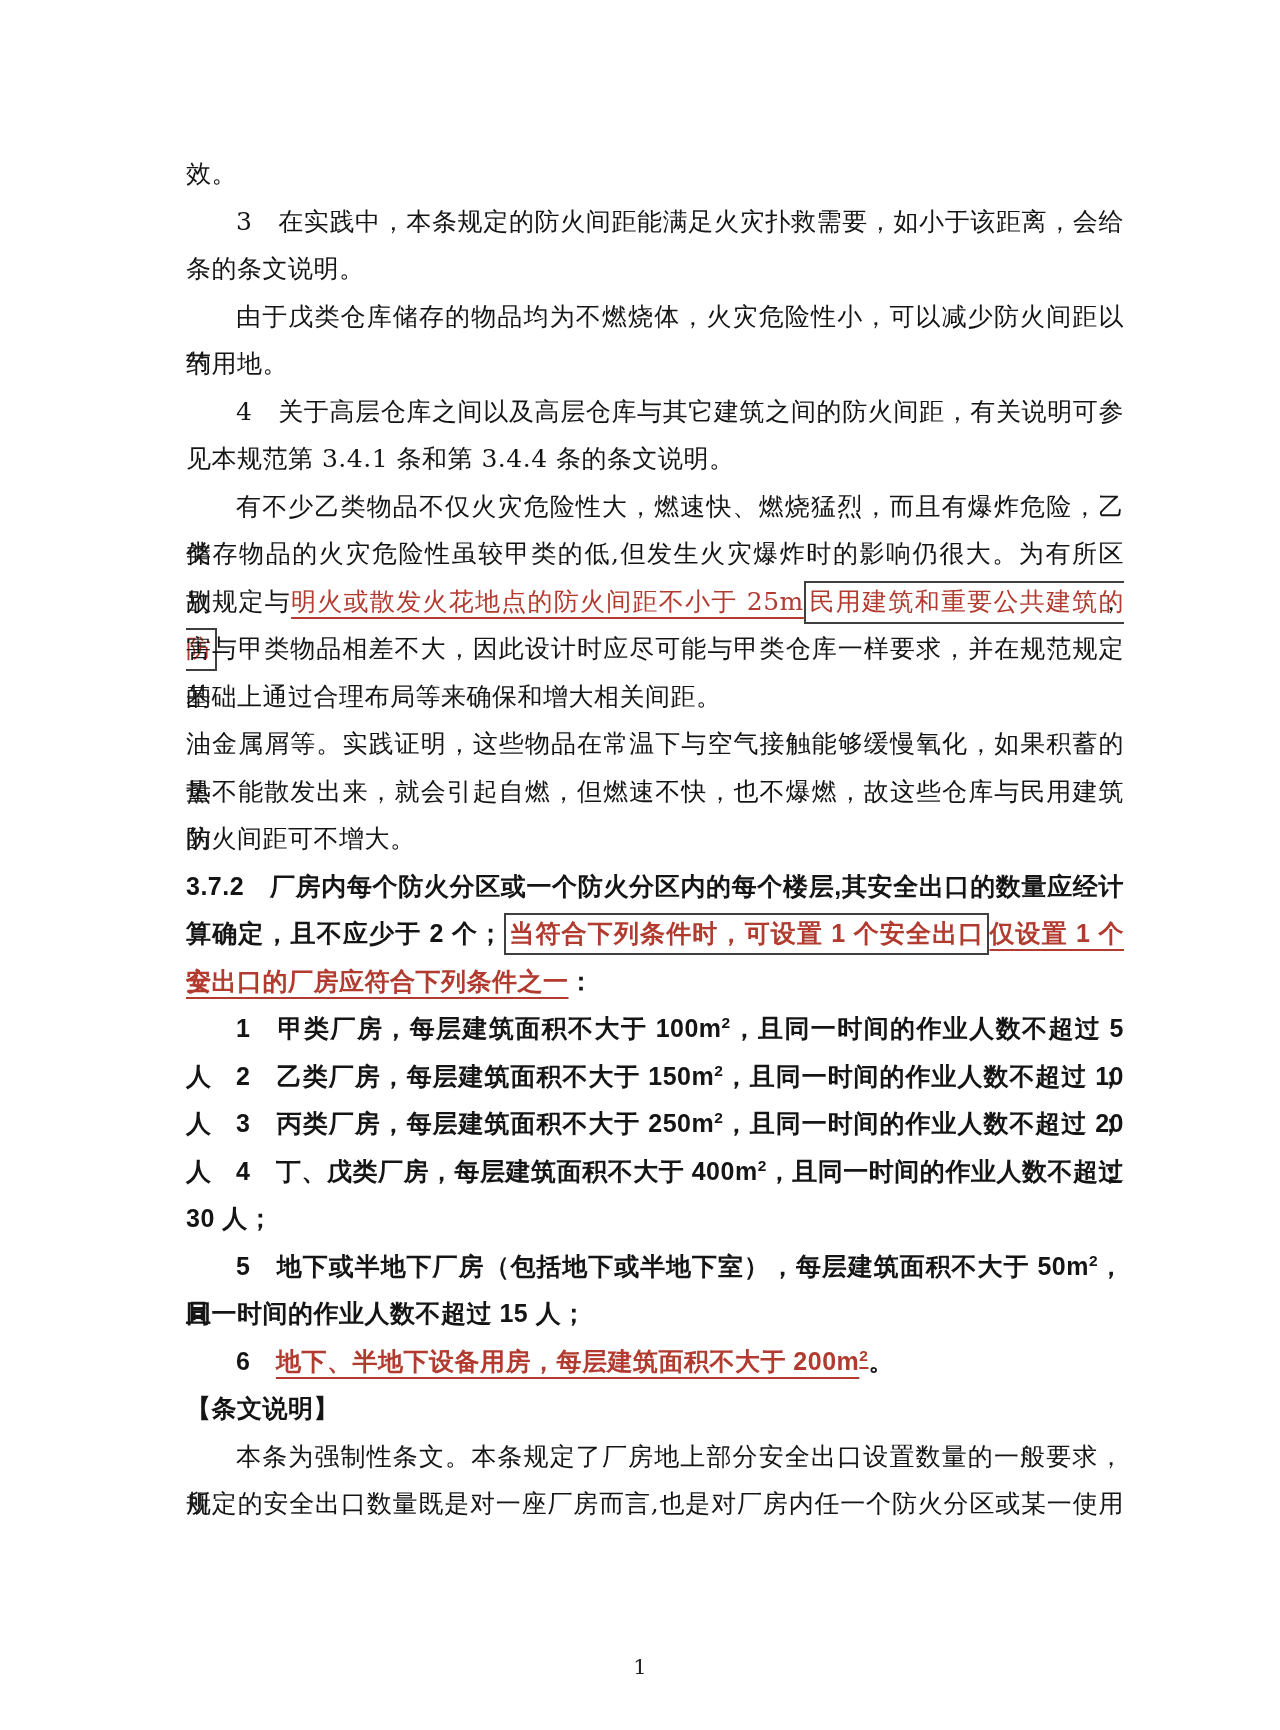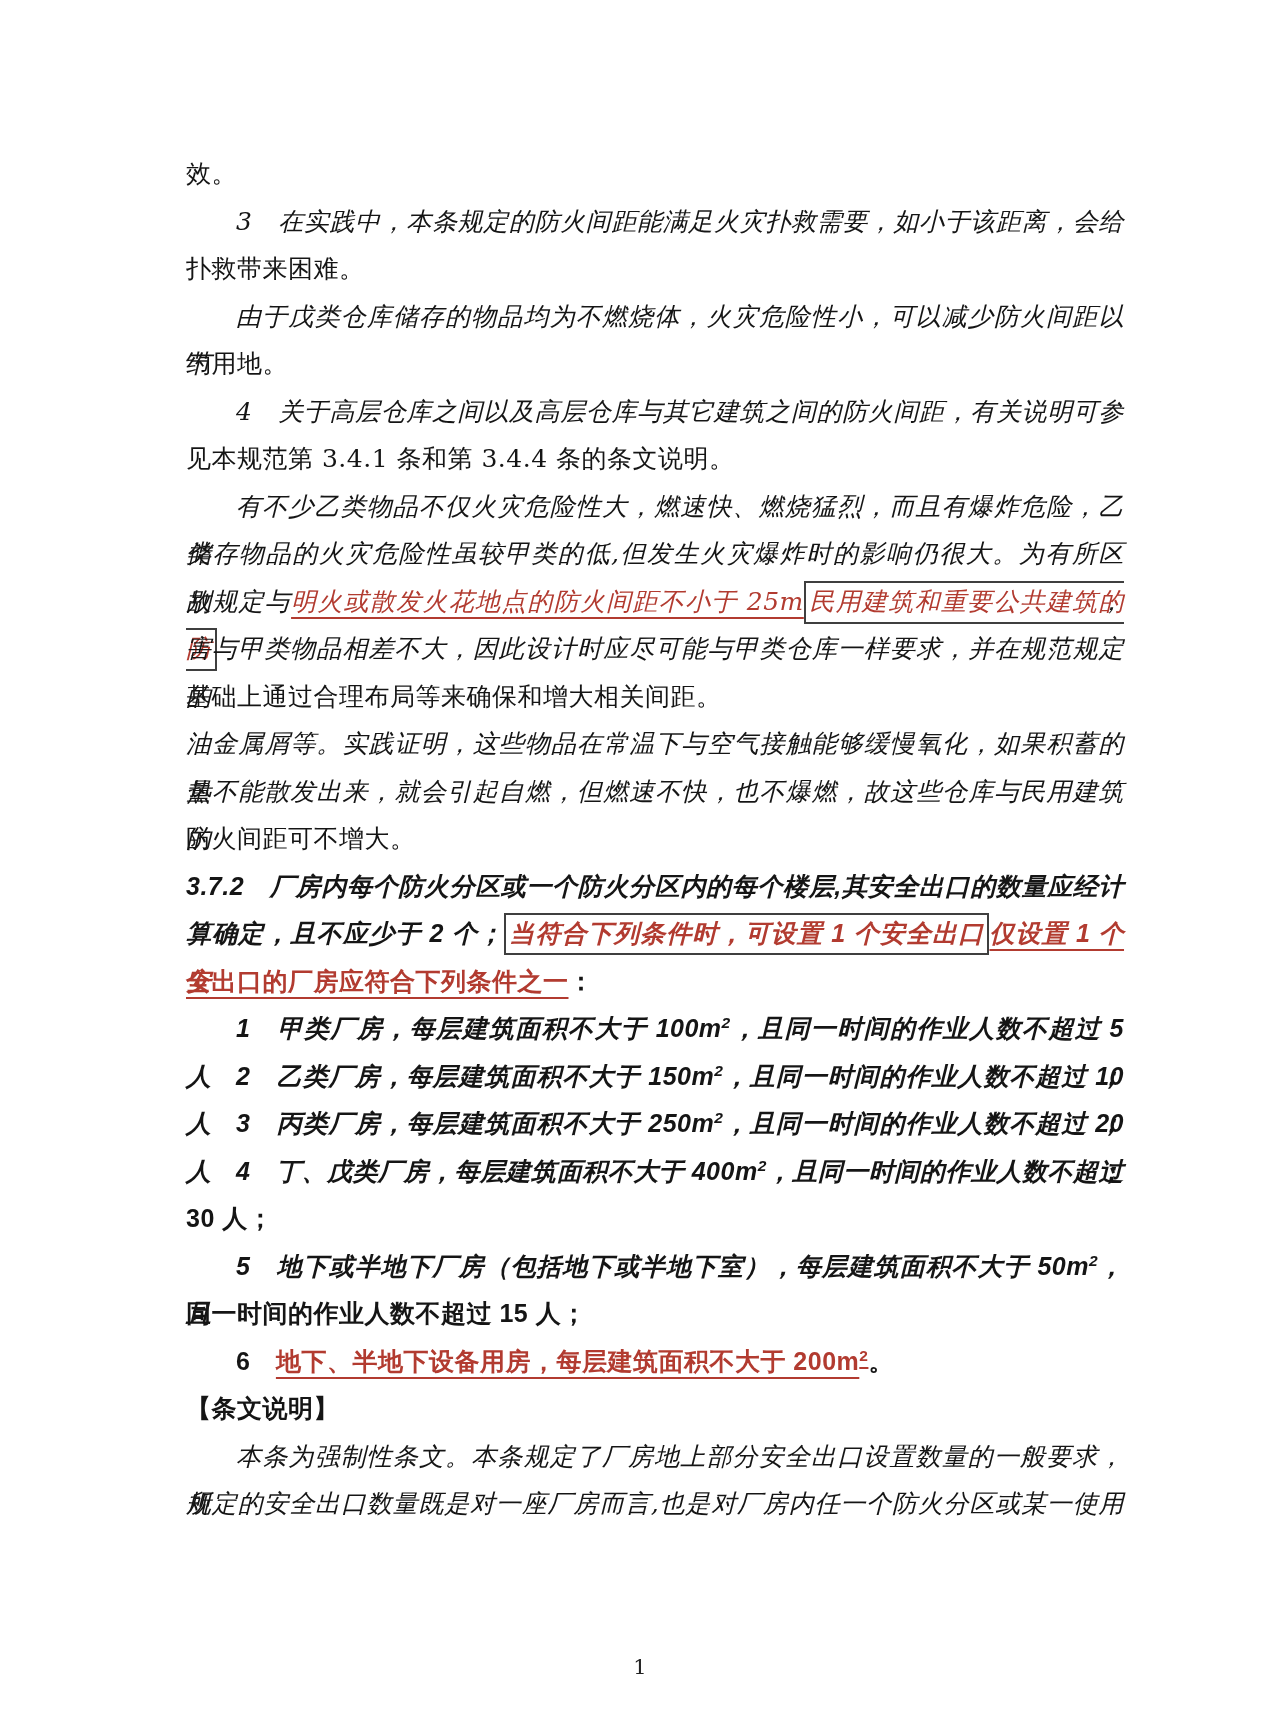--- a/index.html
+++ b/index.html
@@ -20,21 +20,21 @@
   .line{
     font-size:25px;
     line-height:47.5px;
     height:47.5px;
     overflow:visible;
     letter-spacing:0.5px;
   }
   .f-song{font-family:"DejaVu Serif","Liberation Serif",serif;font-weight:400;}
   .f-hei{font-family:"Liberation Sans","DejaVu Sans",sans-serif;font-weight:700;}
   .ind{text-indent:2em;}
-  .a-justify{text-align:justify;text-align-last:justify;font-style:italic;}
+  .a-justify{text-align:justify;text-align-last:justify;}
   .a-left{text-align:left;text-align-last:left;}
   .seg{white-space:pre-wrap;}
   .red{color:var(--red,#b23b30);}
   .u{
     text-decoration:underline;
     text-decoration-thickness:2px;
     text-underline-offset:7px;
   }
   .box{
     border:2px solid var(--box,#3f3f3f);
@@ -56,21 +56,21 @@
     color:#222;
   }
 </style>
 </head>
 <body>
 
 <div class="page">
   <div class="content">
       <div class="line f-song a-left"><span class="seg">效。</span></div>
       <div class="line f-song a-justify ind"><span class="seg">3　在实践中，本条规定的防火间距能满足火灾扑救需要，如小于该距离，会给</span></div>
-      <div class="line f-song a-left"><span class="seg">扑救带来困难。</span></div>
+      <div class="line f-song a-left"><span class="seg">条的条文说明。</span></div>
       <div class="line f-song a-justify ind"><span class="seg">由于戊类仓库储存的物品均为不燃烧体，火灾危险性小，可以减少防火间距以节</span></div>
       <div class="line f-song a-left"><span class="seg">约用地。</span></div>
       <div class="line f-song a-justify ind"><span class="seg">4　关于高层仓库之间以及高层仓库与其它建筑之间的防火间距，有关说明可参</span></div>
       <div class="line f-song a-left"><span class="seg">见本规范第 3.4.1 条和第 3.4.4 条的条文说明。</span></div>
       <div class="line f-song a-justify ind"><span class="seg">有不少乙类物品不仅火灾危险性大，燃速快、燃烧猛烈，而且有爆炸危险，乙类</span></div>
       <div class="line f-song a-justify"><span class="seg">储存物品的火灾危险性虽较甲类的低,但发生火灾爆炸时的影响仍很大。为有所区别，</span></div>
       <div class="line f-song a-justify"><span class="seg">故规定与</span><span class="seg red u">明火或散发火花地点的防火间距不小于 25m</span><span class="seg red box">民用建筑和重要公共建筑的防</span></div>
       <div class="line f-song a-justify"><span class="seg">害与甲类物品相差不大，因此设计时应尽可能与甲类仓库一样要求，并在规范规定的</span></div>
       <div class="line f-song a-left"><span class="seg">基础上通过合理布局等来确保和增大相关间距。</span></div>
       <div class="line f-song a-justify"><span class="seg">油金属屑等。实践证明，这些物品在常温下与空气接触能够缓慢氧化，如果积蓄的热</span></div>

